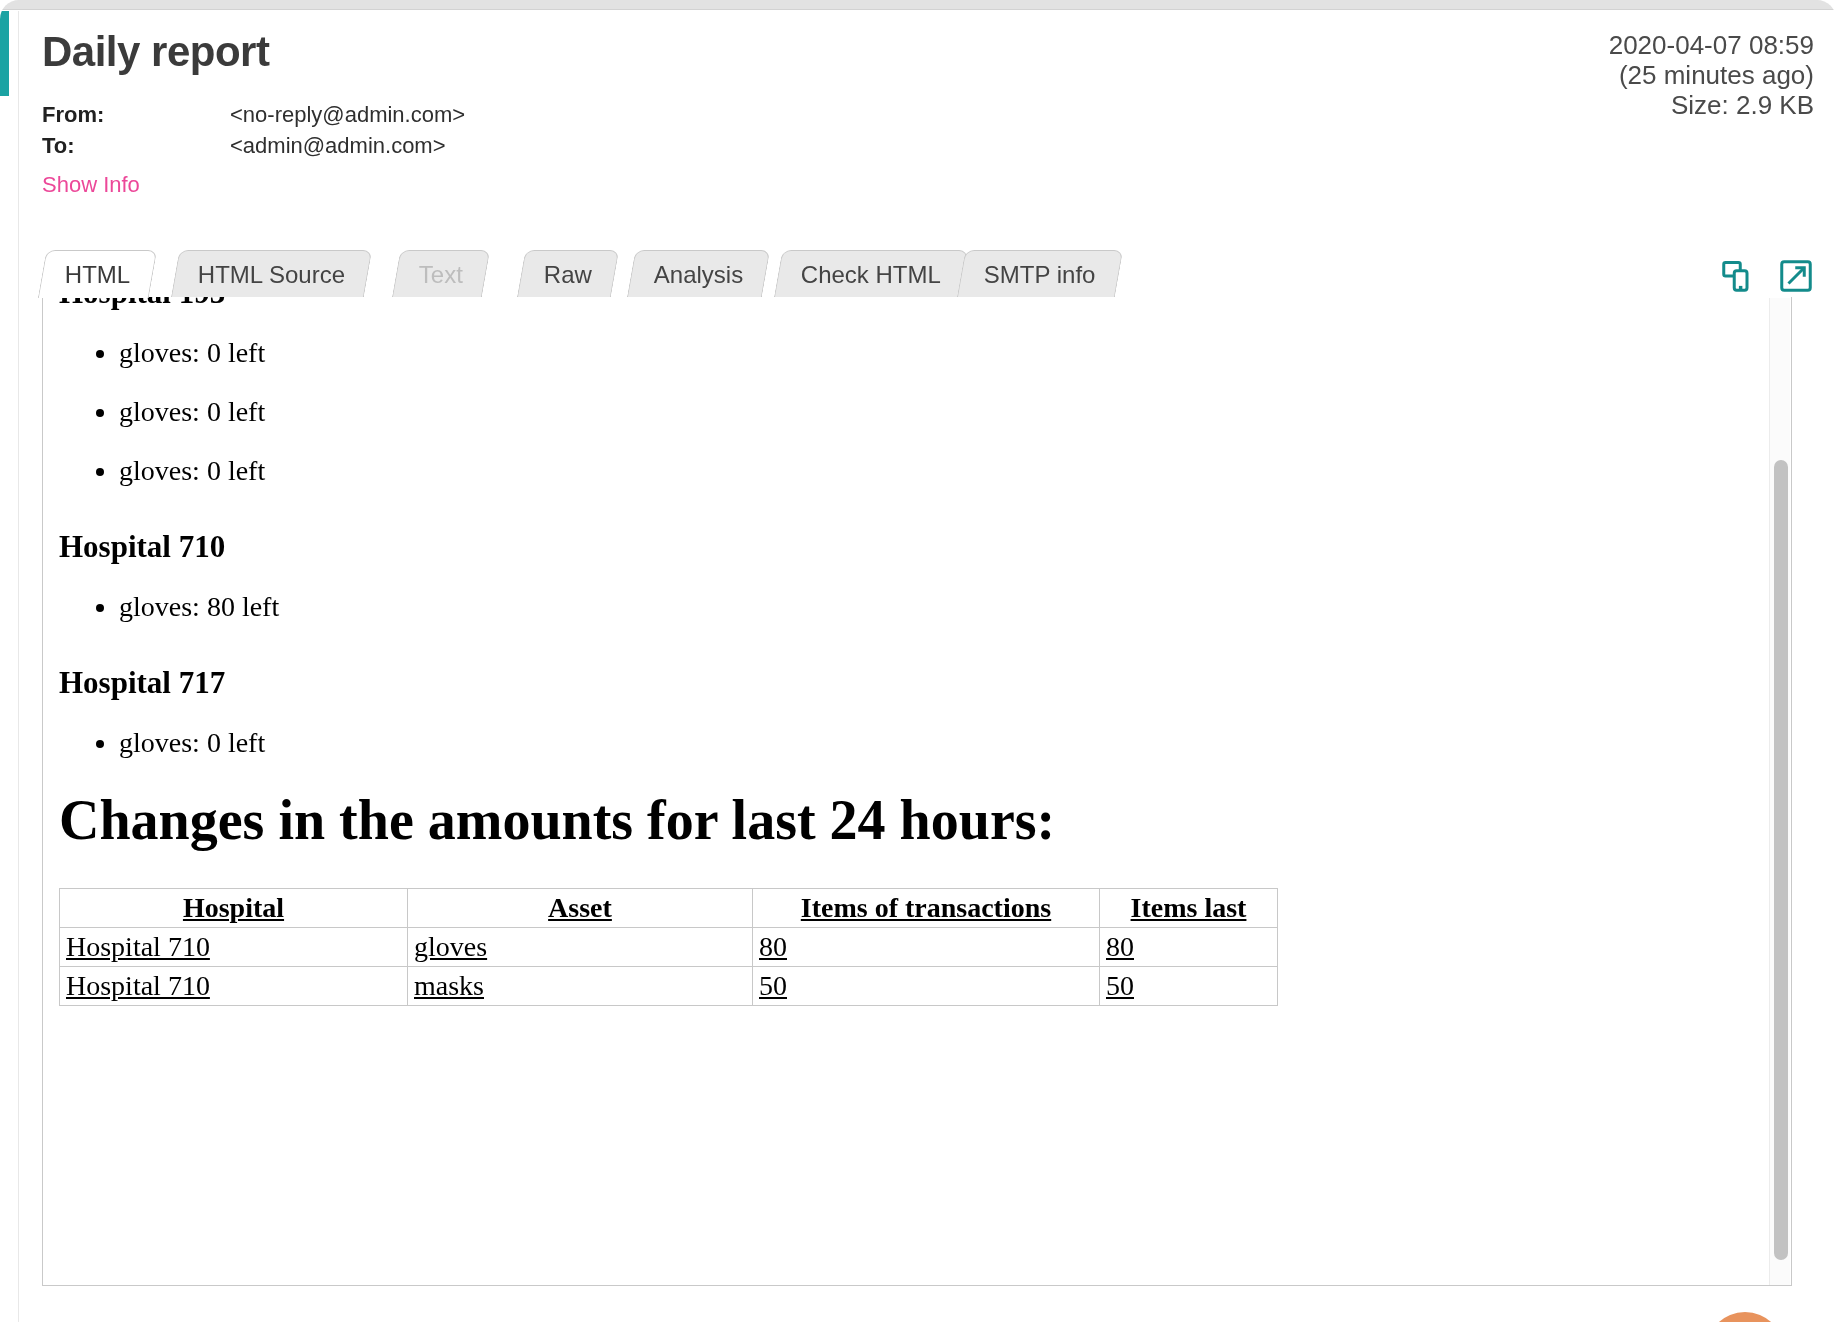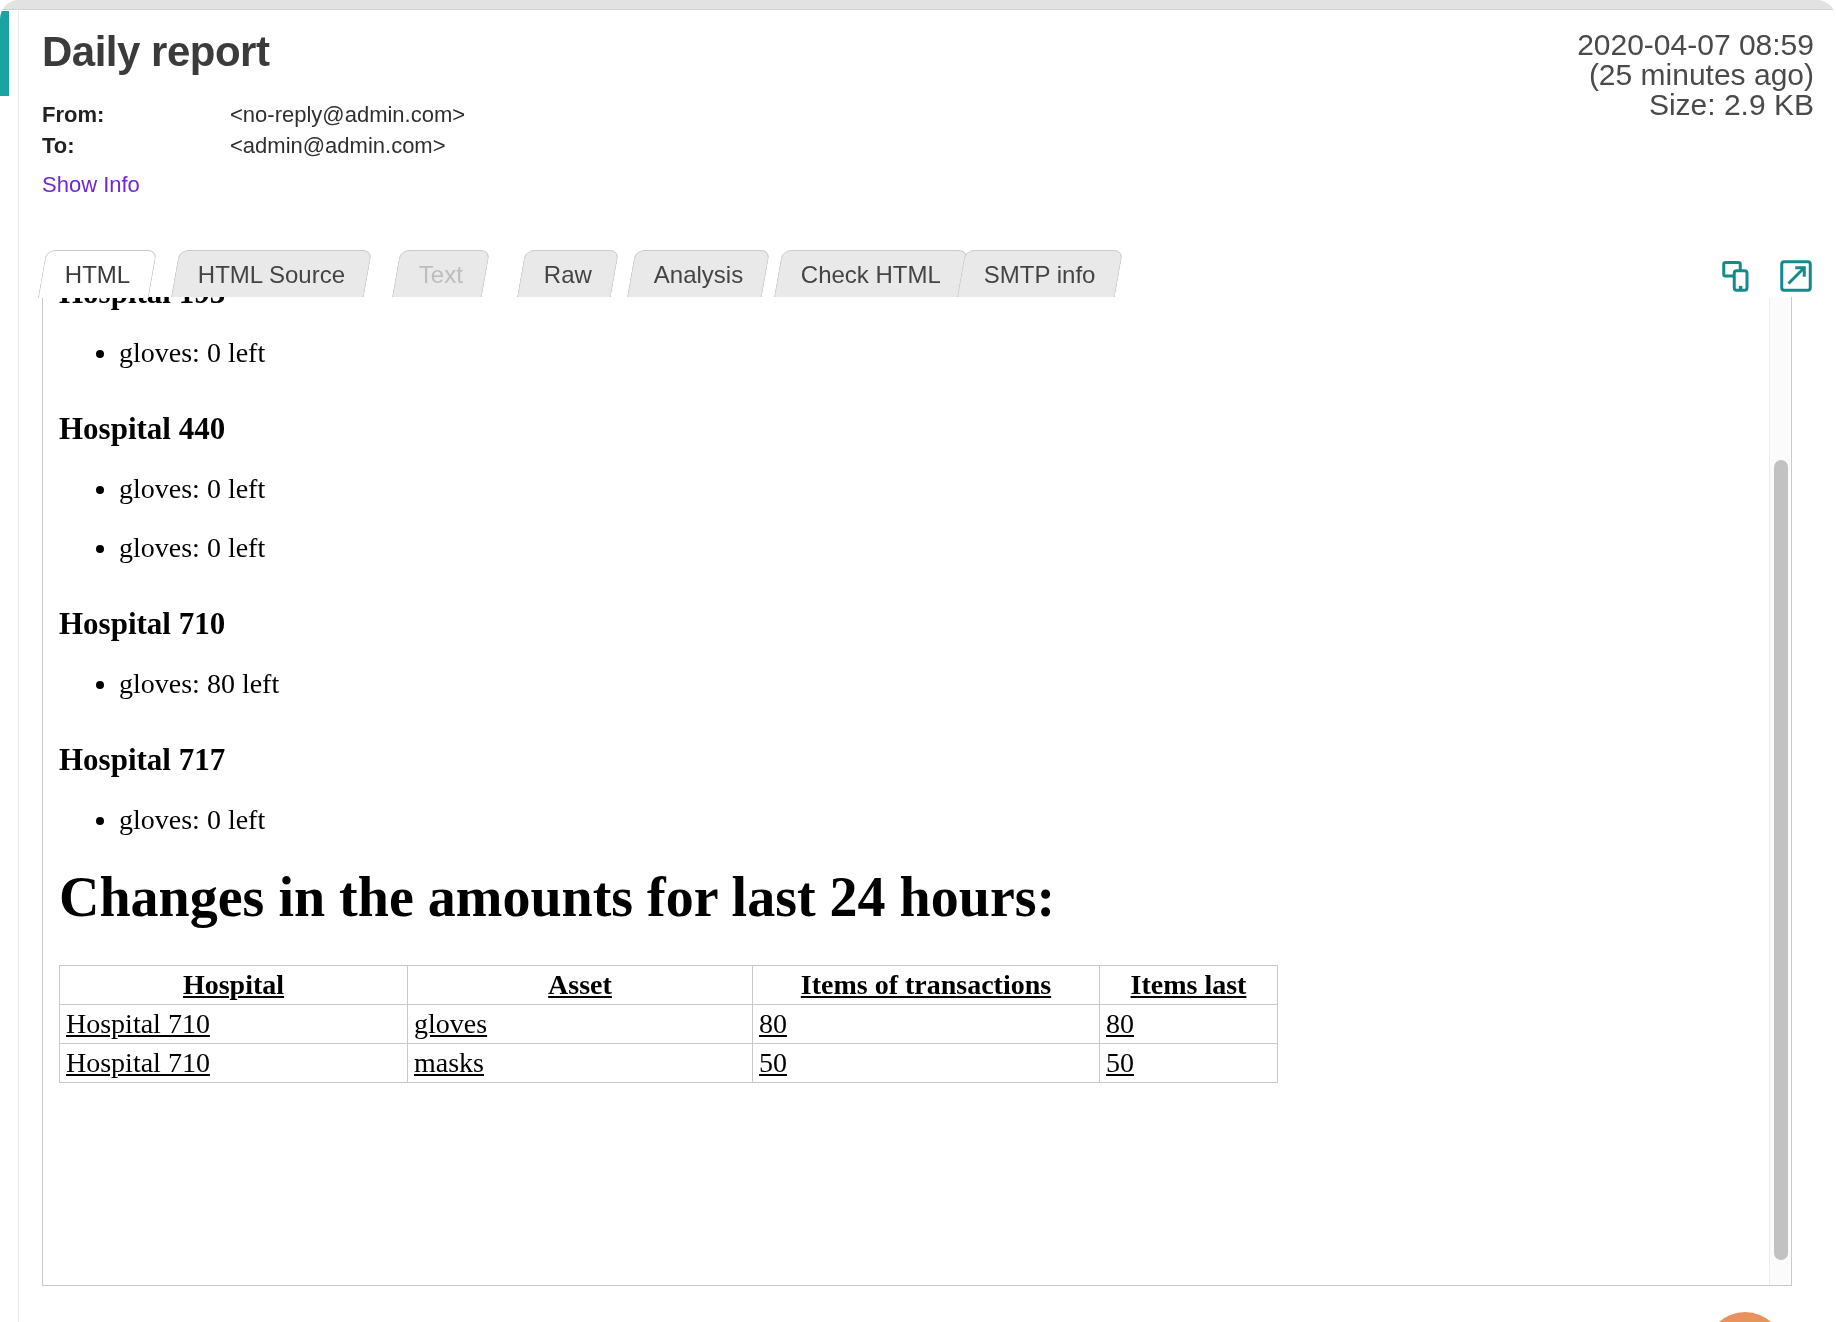--- a/index.html
+++ b/index.html
@@ -54,27 +54,27 @@
   }
   .meta-row .lbl {
     display: inline-block; width: 188px;
     font-weight: bold; color: #212121;
   }
   .meta-row .val { color: #2f2f2f; }
   #row-from { top: 92px; }
   #row-to   { top: 123px; }
   #show-info {
     position: absolute; left: 42px; top: 162px;
-    font-size: 22px; color: #6d28d9;
+    font-size: 22px; color: #ec4899;
     cursor: pointer; white-space: nowrap;
   }
   #meta-right {
     position: absolute; right: 22px; top: 20px;
     text-align: right;
-    font-size: 30px; color: #4a4a4a;
+    font-size: 26px; color: #4a4a4a;
     line-height: 30px;
     white-space: nowrap;
   }
 
   
   #tabstrip {
     position: absolute; left: 0; top: 250px;
     width: 1836px; height: 48px;
   }
   .tab {
@@ -262,21 +262,20 @@
 
   <div id="content-panel">
 
     <div id="content-inner">
 
       <h2 class="hosp" style="margin-top:0;">Hospital 193</h2>
       <ul class="hosp-items">
         <li>gloves: 0 left</li>
       </ul>
 
-      <h2 class="hosp">Hospital 440</h2>
       <ul class="hosp-items">
         <li>gloves: 0 left</li>
       </ul>
 
       <ul class="hosp-items">
         <li>gloves: 0 left</li>
       </ul>
 
       <h2 class="hosp">Hospital 710</h2>
       <ul class="hosp-items">

